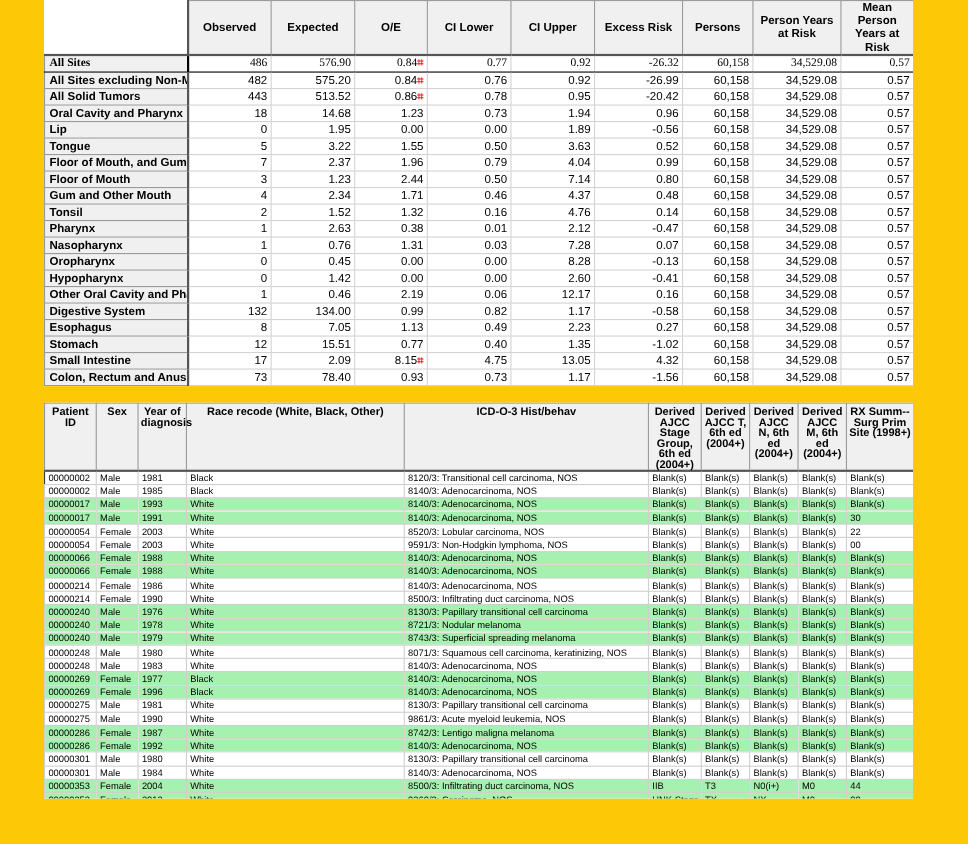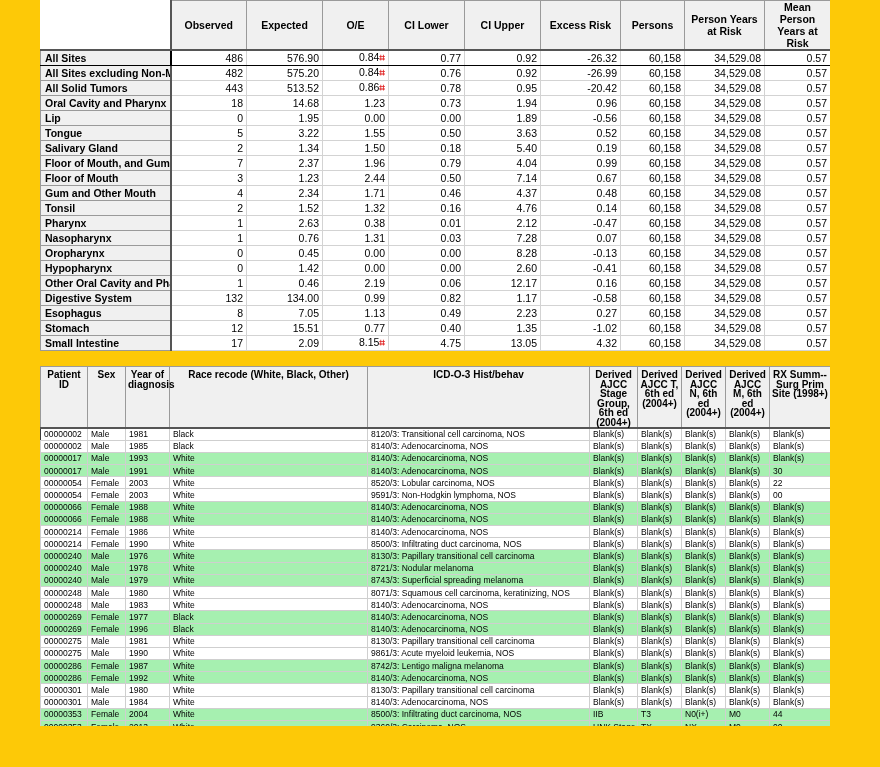--- a/index.html
+++ b/index.html
@@ -68,20 +68,21 @@
     background: #F0F0F0;
     border: 1px solid #9a9a9a;
     border-right: 2px solid #555;
     font-weight: bold;
     text-align: left;
     padding-left: 4px;
   }
   #top-table tr.selected td {
     border-top: 1.5px solid #000;
     border-bottom: 1.5px solid #000;
+    font-family: Liberation Serif, serif;
   }
   #top-table tr.selected td.rowhead {
     border-right: 2px solid #000;
   }
   .flag {
     color: #e02020;
     font-weight: bold;
     font-size: 10px;
   }
 
@@ -233,51 +234,39 @@
           <td>3.22</td>
           <td>1.55</td>
           <td>0.50</td>
           <td>3.63</td>
           <td>0.52</td>
           <td>60,158</td>
           <td>34,529.08</td>
           <td>0.57</td>
         </tr>
         <tr>
-          <td class="rowhead">Salivary Gland</td>
-          <td>2</td>
-          <td>1.34</td>
-          <td>1.50</td>
-          <td>0.18</td>
-          <td>5.40</td>
-          <td>0.19</td>
-          <td>60,158</td>
-          <td>34,529.08</td>
-          <td>0.57</td>
-        </tr>
-        <tr>
           <td class="rowhead">Floor of Mouth, and Gum a</td>
           <td>7</td>
           <td>2.37</td>
           <td>1.96</td>
           <td>0.79</td>
           <td>4.04</td>
           <td>0.99</td>
           <td>60,158</td>
           <td>34,529.08</td>
           <td>0.57</td>
         </tr>
         <tr>
           <td class="rowhead">Floor of Mouth</td>
           <td>3</td>
           <td>1.23</td>
           <td>2.44</td>
           <td>0.50</td>
           <td>7.14</td>
-          <td>0.67</td>
+          <td>0.80</td>
           <td>60,158</td>
           <td>34,529.08</td>
           <td>0.57</td>
         </tr>
         <tr>
           <td class="rowhead">Gum and Other Mouth</td>
           <td>4</td>
           <td>2.34</td>
           <td>1.71</td>
           <td>0.46</td>

